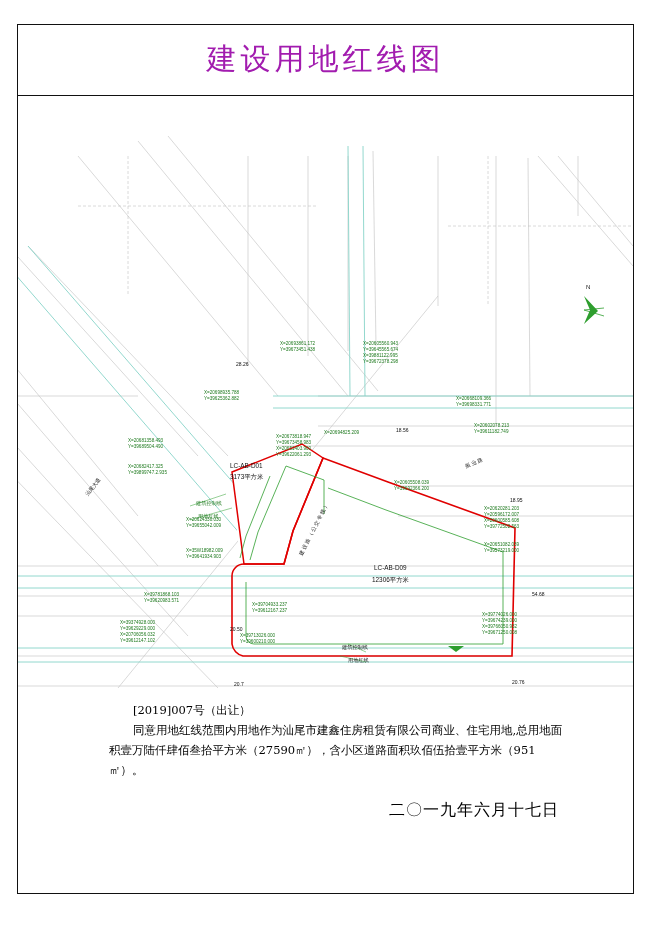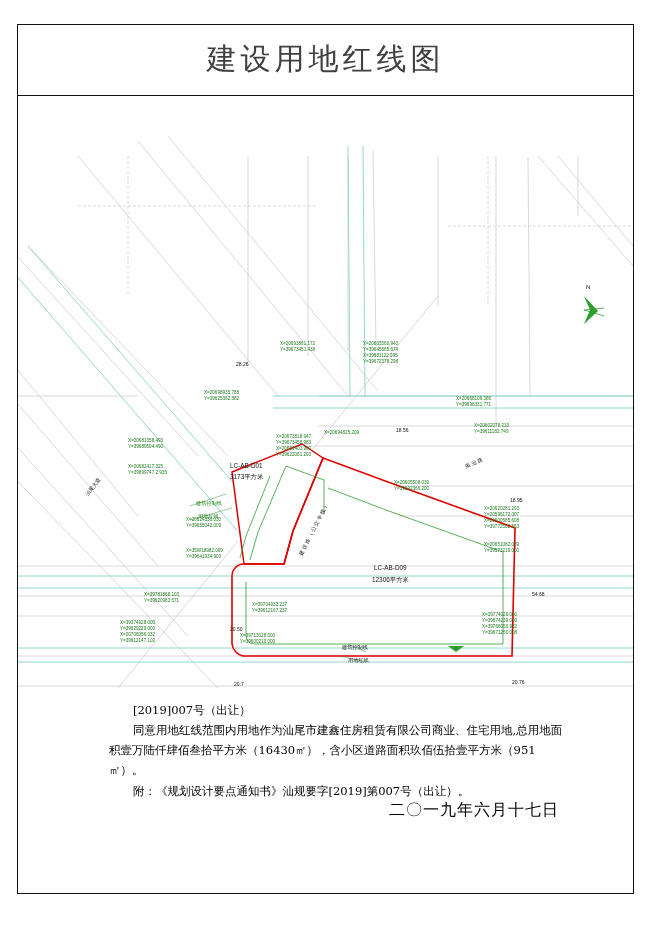--- a/index.html
+++ b/index.html
@@ -1,20 +1,20 @@
 <!DOCTYPE html>
 <html><head>
 <meta charset="utf-8">
 <style>
   html,body{margin:0;padding:0;background:#ffffff;}
   body{width:651px;height:926px;font-family:"Liberation Sans","DejaVu Sans",sans-serif;color:#000;}
   .page{position:relative;width:651px;height:926px;background:#fff;}
   .frame{position:absolute;left:17px;top:24px;width:617px;height:870px;border:1px solid #111;box-sizing:border-box;}
   .title-bar{position:absolute;left:17px;top:24px;width:617px;height:72px;border-bottom:1px solid #111;box-sizing:border-box;display:flex;align-items:center;justify-content:center;}
-  .title{font-family:"DejaVu Serif","Liberation Serif",serif;font-size:30px;letter-spacing:4px;font-weight:400;color:#404040;}
+  .title{font-family:"DejaVu Serif","Liberation Serif",serif;font-size:30px;letter-spacing:4px;font-weight:400;color:#a21caf;}
   .map{position:absolute;left:18px;top:96px;width:615px;height:592px;overflow:hidden;background:#fff;}
   .map svg{position:absolute;left:0;top:0;}
   .notes{position:absolute;left:17px;top:700px;width:617px;height:150px;font-family:"DejaVu Serif","Liberation Serif",serif;font-size:11.5px;line-height:1.75;color:#000;}
   .notes .ln{padding-left:92px;padding-right:66px;}
   .notes .ln.indent{text-indent:24px;}
   .notes .ln.indent2{text-indent:24px;}
   .date{position:absolute;right:92px;top:800px;font-family:"DejaVu Serif","Liberation Serif",serif;font-size:16px;letter-spacing:1px;}
   .coord{fill:#1f7a1f;font-size:4.6px;}
   .cnlbl{fill:#111;font-size:5.2px;}
   .cnlbl-g{fill:#1f7a1f;font-size:5.2px;}
@@ -176,19 +176,18 @@
         <text x="568" y="193" fill="#111" font-size="6">N</text>
         <path d="M 566 200 L 580 215 L 566 228 L 572 214 Z" fill="#2e9e2e"></path>
         <path d="M 566 214 L 586 212" stroke="#2e9e2e" stroke-width="0.8" fill="none"></path>
         <path d="M 566 214 L 586 220" stroke="#2e9e2e" stroke-width="0.8" fill="none"></path>
       </g>
     </svg>
   </div>
 
   <div class="notes">
     <div class="ln indent">[2019]007号（出让）</div>
-    <div class="ln indent2">同意用地红线范围内用地作为汕尾市建鑫住房租赁有限公司商业、住宅用地,总用地面积壹万陆仟肆佰叁拾平方米（16430㎡），含小区道路面积玖佰伍拾壹平方米（951㎡）。</div>
-    <div class="ln indent">附：《规划设计要点通知书》汕规要字[2019]第007号（出让）。</div>
+    <div class="ln indent2">同意用地红线范围内用地作为汕尾市建鑫住房租赁有限公司商业、住宅用地,总用地面积壹万陆仟肆佰叁拾平方米（27590㎡），含小区道路面积玖佰伍拾壹平方米（951㎡）。</div>
   </div>
 
   <div class="date">二〇一九年六月十七日</div>
 
 </div>
 
 </body></html>

